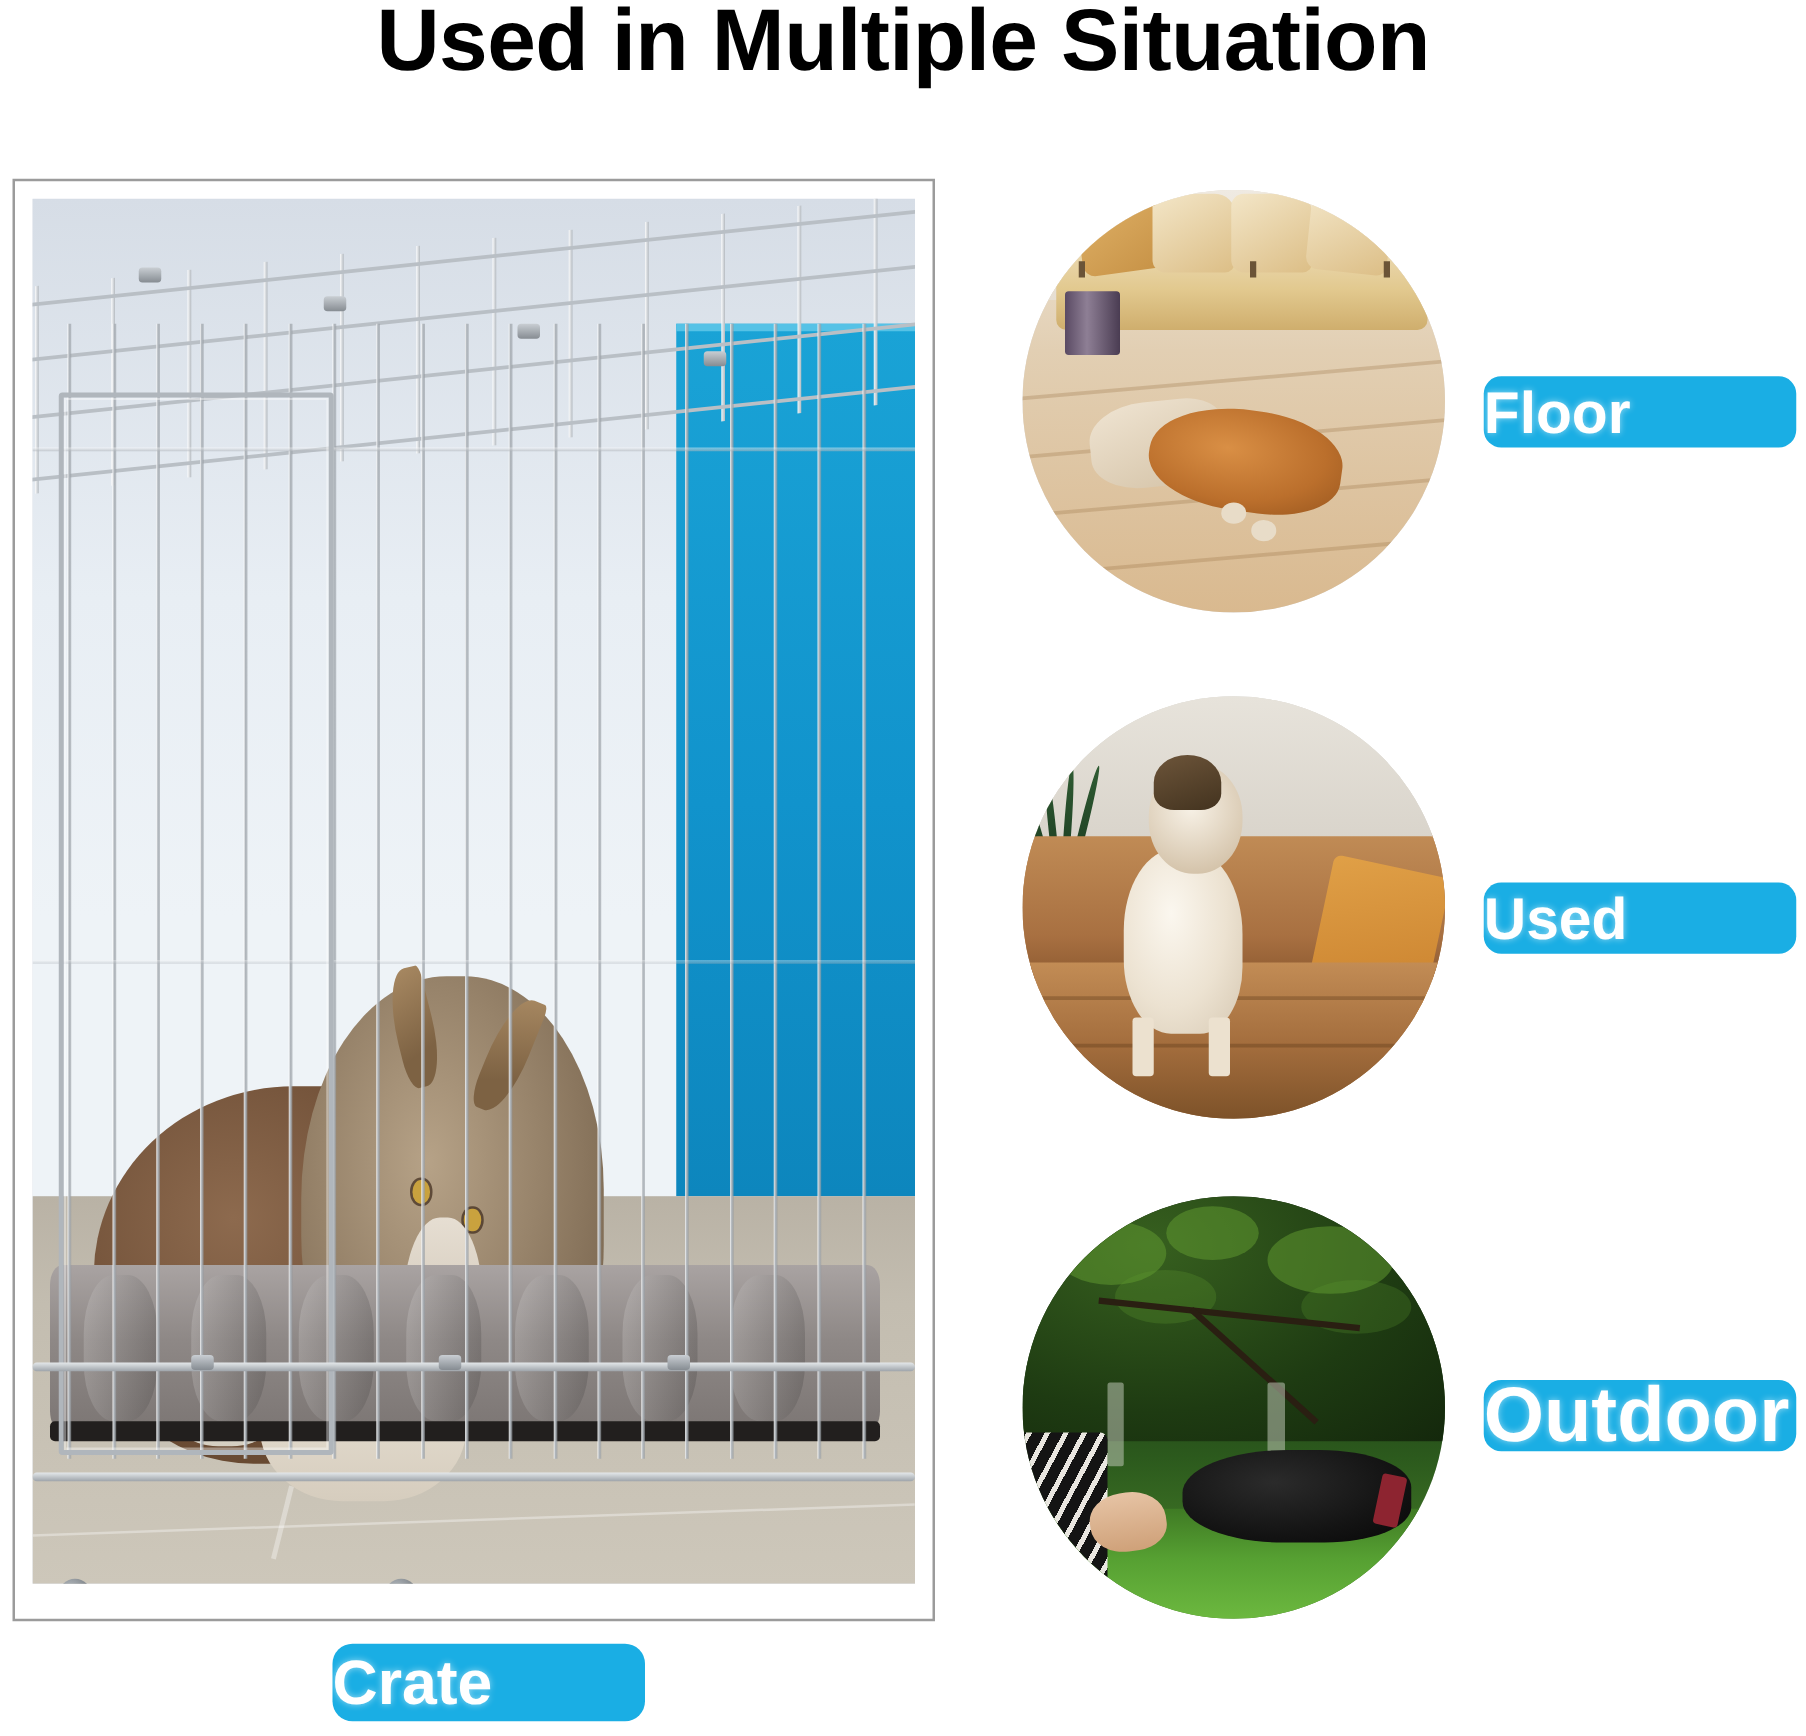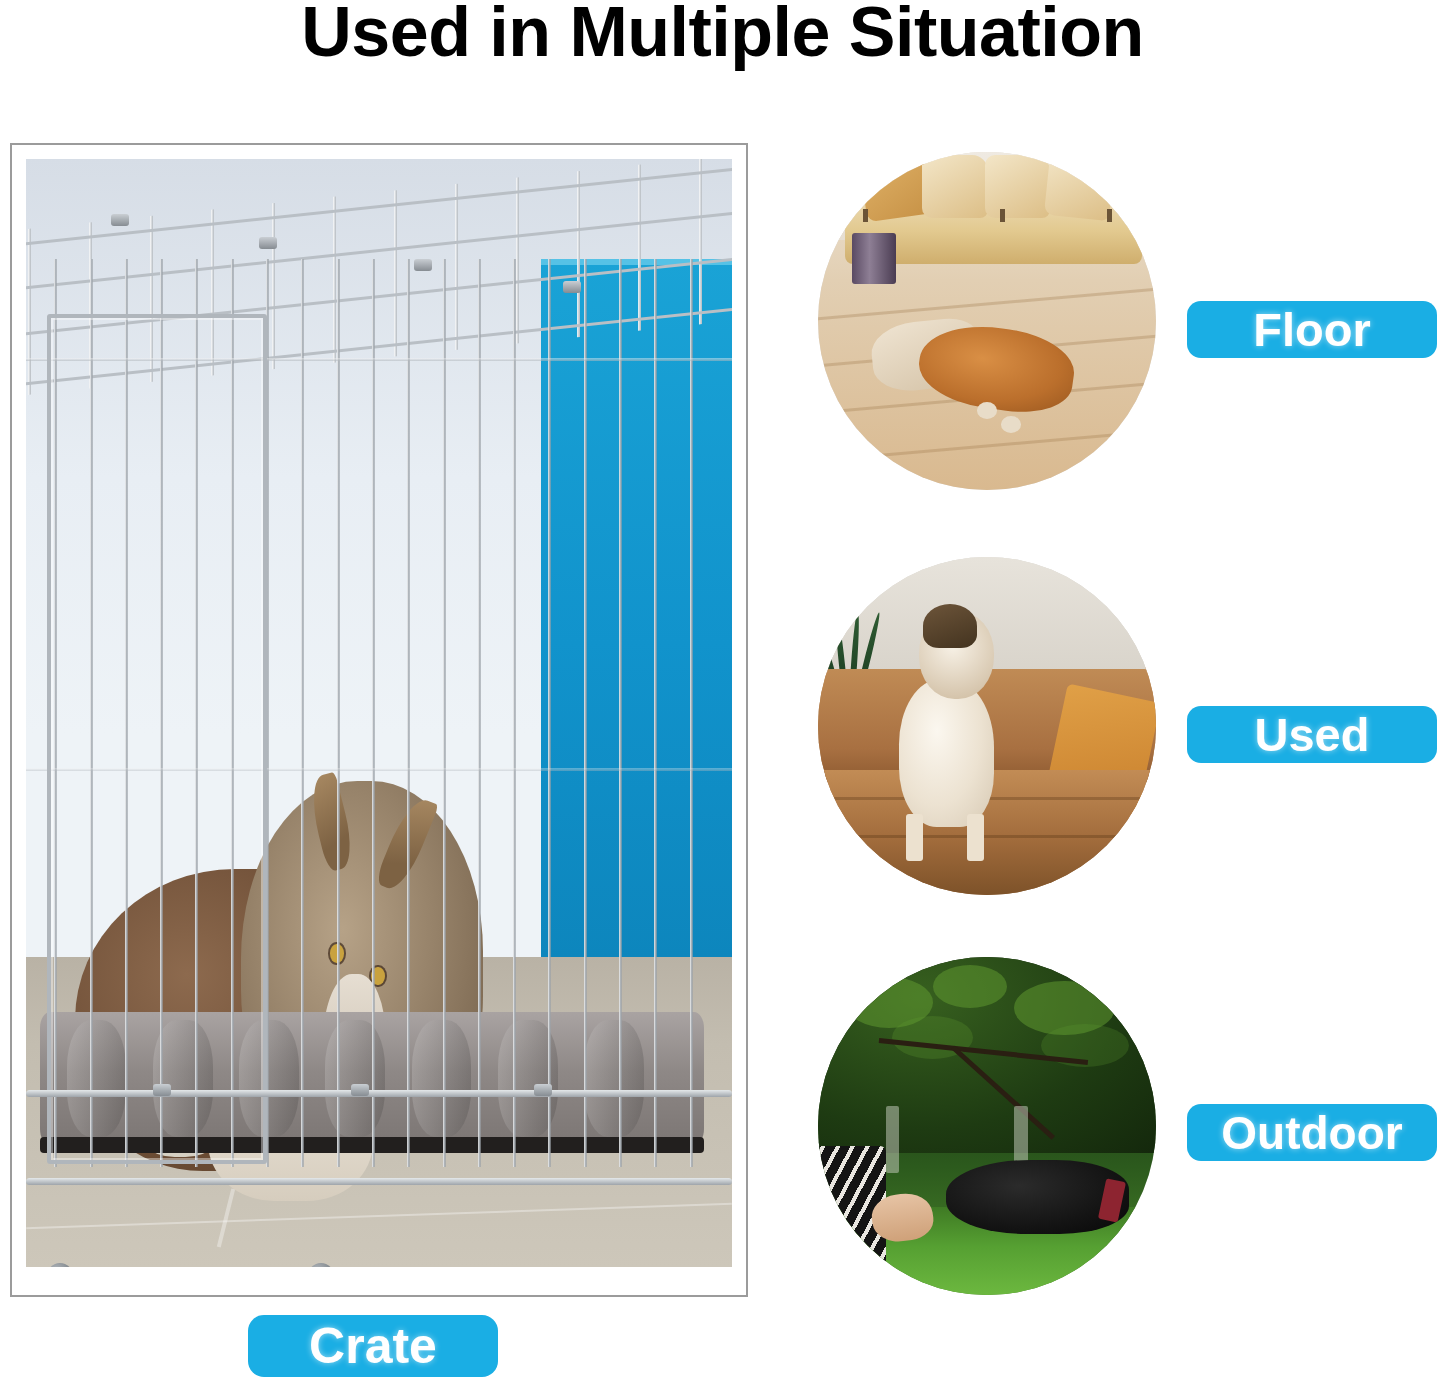--- a/index.html
+++ b/index.html
@@ -163,26 +163,26 @@
     background:radial-gradient(circle at 35% 35%,#b9bfc4,#5e6368);
   }
 
   
   .badge{
     position:absolute;
     background:#1aaee4;border-radius:14px;
     color:#ffffff;text-align:center;
     font-weight:700;white-space:nowrap;
     text-shadow:0 0 6px rgba(255,255,255,.55);
-    display:flex;align-items:center;justify-content:center;
+    display:flex;align-items:center;justify-content:flex-start;
   }
   .badge-floor  {left:1187px;top:301px;width:250px;height:57px;font-size:47px;}
   .badge-sofa   {left:1187px;top:706px;width:250px;height:57px;font-size:47px;}
-  .badge-outdoor{left:1187px;top:1104px;width:250px;height:57px;font-size:46px;}
-  .badge-crate  {left:248px;top:1315px;width:250px;height:62px;font-size:50px;border-radius:16px;}
+  .badge-outdoor{left:1187px;top:1104px;width:250px;height:57px;font-size:62px;}
+  .badge-crate  {left:266px;top:1315px;width:250px;height:62px;font-size:50px;border-radius:16px;}
 
   
   .circle{
     position:absolute;width:338px;height:338px;border-radius:50%;
     overflow:hidden;background:#ddd;
   }
   .c-floor  {left:818px;top:152px;}
   .c-sofa   {left:818px;top:557px;}
   .c-outdoor{left:818px;top:957px;}
 

